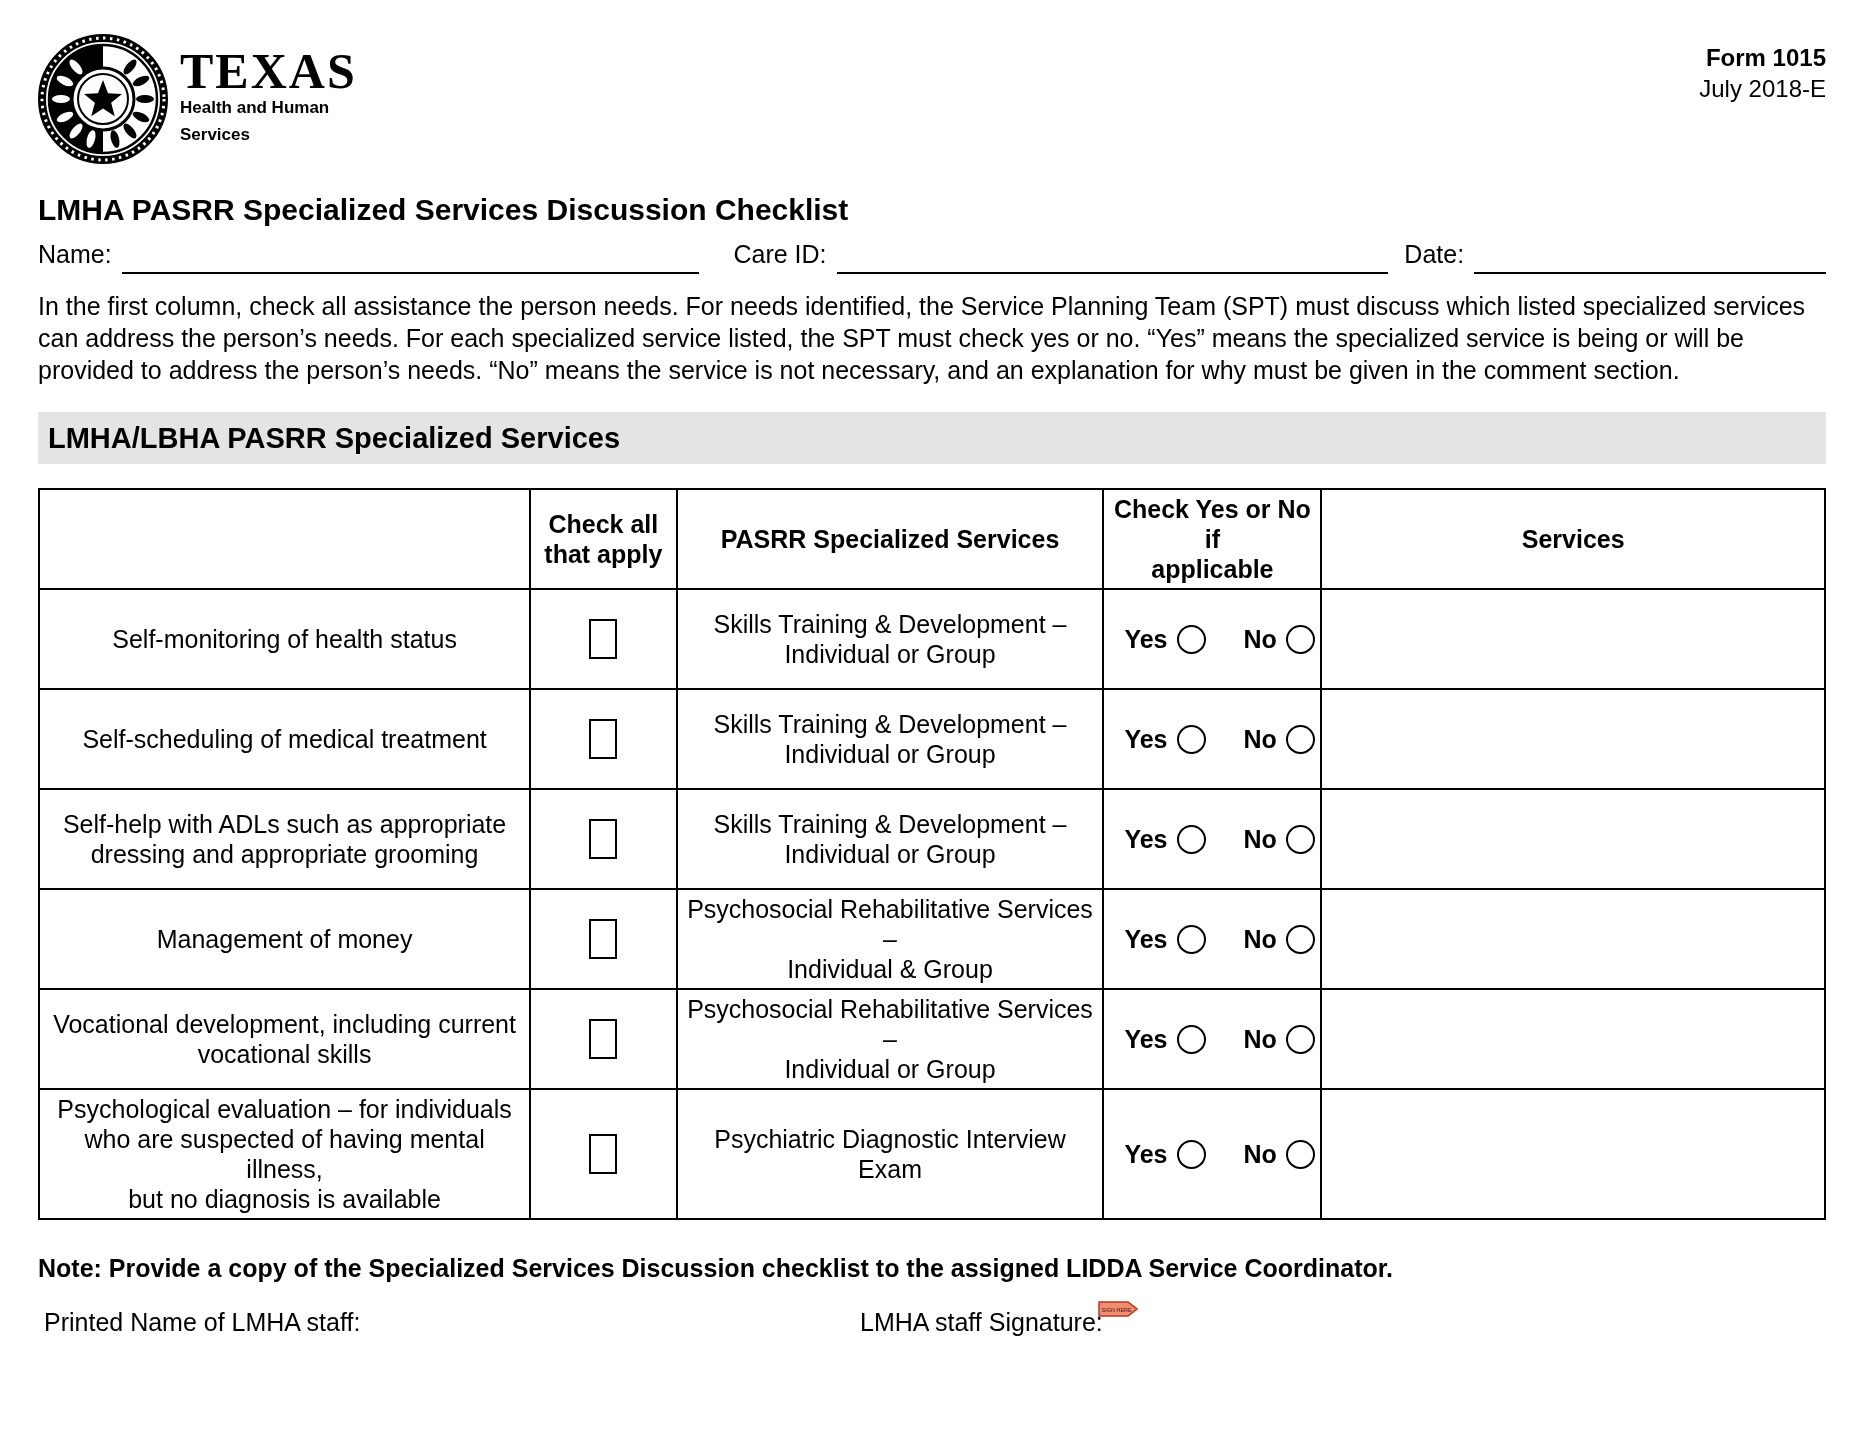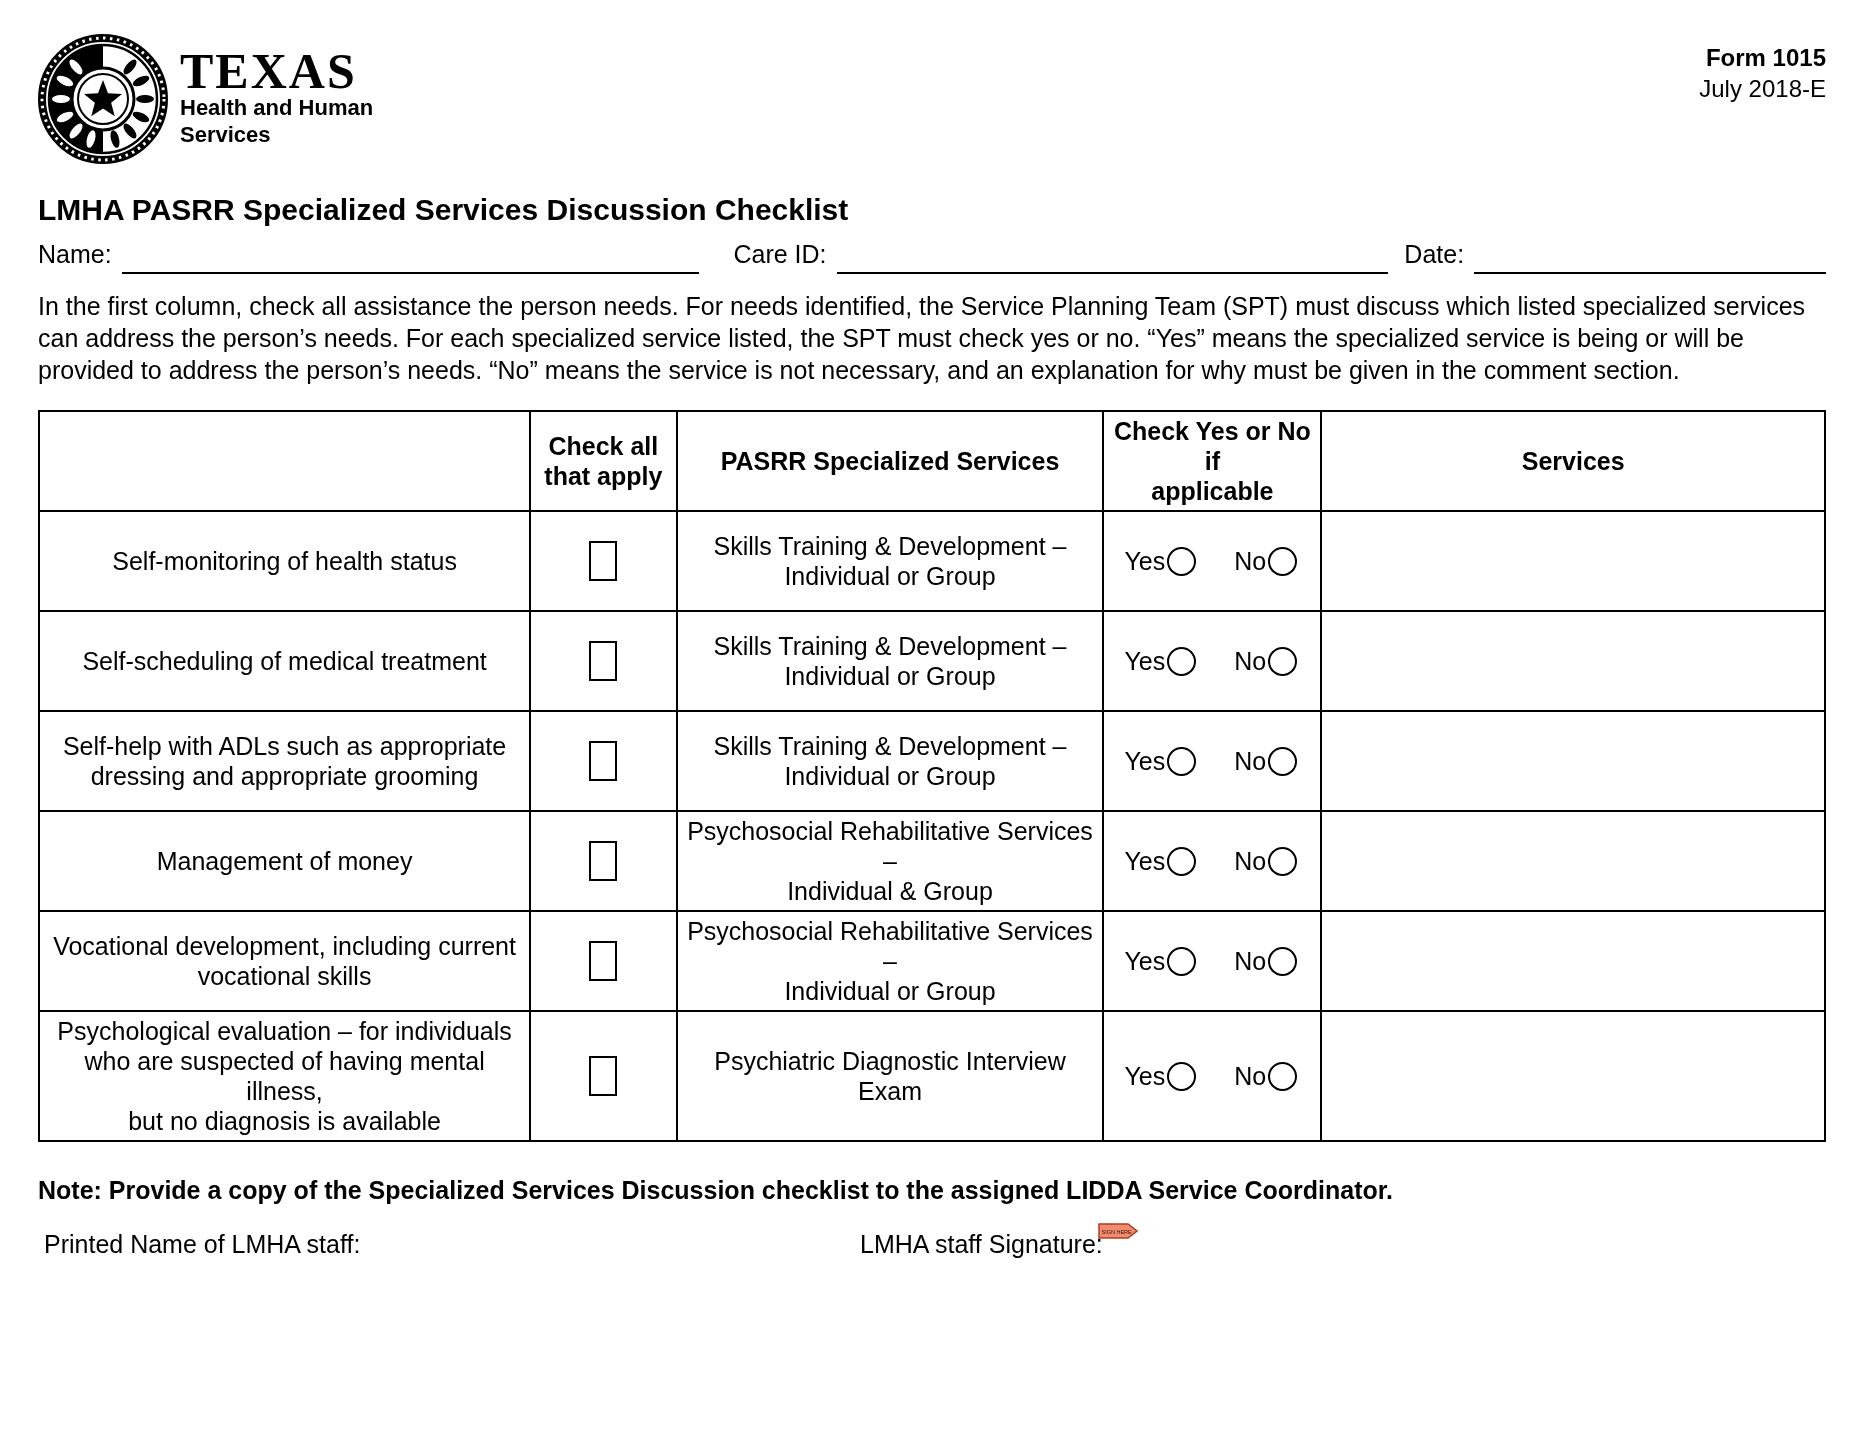--- a/index.html
+++ b/index.html
@@ -4,21 +4,21 @@
 <style>
   html,body{margin:0;padding:0;background:#fff;}
   body{width:1864px;height:1440px;overflow:hidden;font-family:"Liberation Sans",sans-serif;color:#000;}
   .page{width:1864px;height:1276px;box-sizing:border-box;padding:0 38px;position:relative;background:#fff;}
 
   
   .hdr{display:flex;justify-content:space-between;align-items:flex-start;padding-top:34px;height:132px;}
   .logo{display:flex;gap:12px;align-items:flex-start;}
   .logo-text{padding-top:14px;}
   .logo-texas{font-family:"Liberation Serif",serif;font-weight:700;font-size:50px;line-height:46px;letter-spacing:2px;}
-  .logo-dept{font-size:22px;font-weight:700;line-height:27px;}
+  .logo-dept{font-size:17px;font-weight:700;line-height:27px;}
   .form-meta{text-align:right;font-size:24px;line-height:31px;padding-top:8px;}
   .form-number{font-weight:700;}
 
   
   .title{text-align:left;font-size:30px;font-weight:700;margin:26px 0 0 0;line-height:36px;}
   .id-row{display:flex;align-items:flex-start;margin-top:12px;height:34px;font-size:25px;}
   .id-row .lbl{white-space:nowrap;margin-right:10px;padding-bottom:2px;}
   .uline{border-bottom:2px solid #000;height:32px;display:inline-block;font-size:25px;}
   .w-name{width:578px;margin-right:34px;}
   .w-care{width:552px;margin-right:16px;}
@@ -30,21 +30,21 @@
 
   
   table.svc-table{width:100%;border-collapse:collapse;margin-top:24px;table-layout:fixed;}
   .svc-table th,.svc-table td{border:2px solid #000;font-size:25px;text-align:center;vertical-align:middle;white-space:pre-line;padding:4px 8px;box-sizing:border-box;}
   .svc-table th{font-weight:700;line-height:30px;height:66px;}
   .svc-table td{line-height:30px;height:73px;}
   .svc-table tr.tall td{height:102px;}
   .checkbox{display:inline-block;width:24px;height:36px;border:2px solid #000;background:#fff;vertical-align:middle;}
   .yn-cell{text-align:left;}
   .yn-wrap{display:flex;align-items:center;padding-left:12px;}
-  .yn-group{display:flex;align-items:center;gap:2px;}
+  .yn-group{display:flex;align-items:center;gap:9px;font-weight:bold;}
   .yn-group + .yn-group{margin-left:38px;justify-content:flex-end;}
   .radio{display:inline-block;width:25px;height:25px;border:2px solid #000;border-radius:50%;background:#fff;}
 
   .note{font-size:25px;font-weight:700;margin:32px 0 0 0;line-height:32px;}
 
   
   .footer{position:relative;margin-top:24px;height:80px;font-size:25px;}
   .f-lbl{position:absolute;top:0;white-space:nowrap;}
   .f-lbl.printed{left:6px;}
   .f-lbl.sig{left:822px;}
@@ -100,20 +100,21 @@
     <span class="lbl">Name:</span>
     <span class="uline w-name"></span>
     <span class="lbl">Care ID:</span>
     <span class="uline w-care"></span>
     <span class="lbl">Date:</span>
     <span class="uline w-date"></span>
   </div>
 
   <p class="instructions">In the first column, check all assistance the person needs. For needs identified, the Service Planning Team (SPT) must discuss which listed specialized services can address the person’s needs. For each specialized service listed, the SPT must check yes or no. “Yes” means the specialized service is being or will be provided to address the person’s needs. “No” means the service is not necessary, and an explanation for why must be given in the comment section.</p>
 
+  <div class="section-bar">LMHA/LBHA PASRR Specialized Services</div>
 
   <table class="svc-table">
     <colgroup>
       <col style="width:27.5%">
         <col style="width:8.2%">
         <col style="width:23.9%">
         <col style="width:12.2%">
         <col style="width:28.2%">
     </colgroup>
     <tbody>

